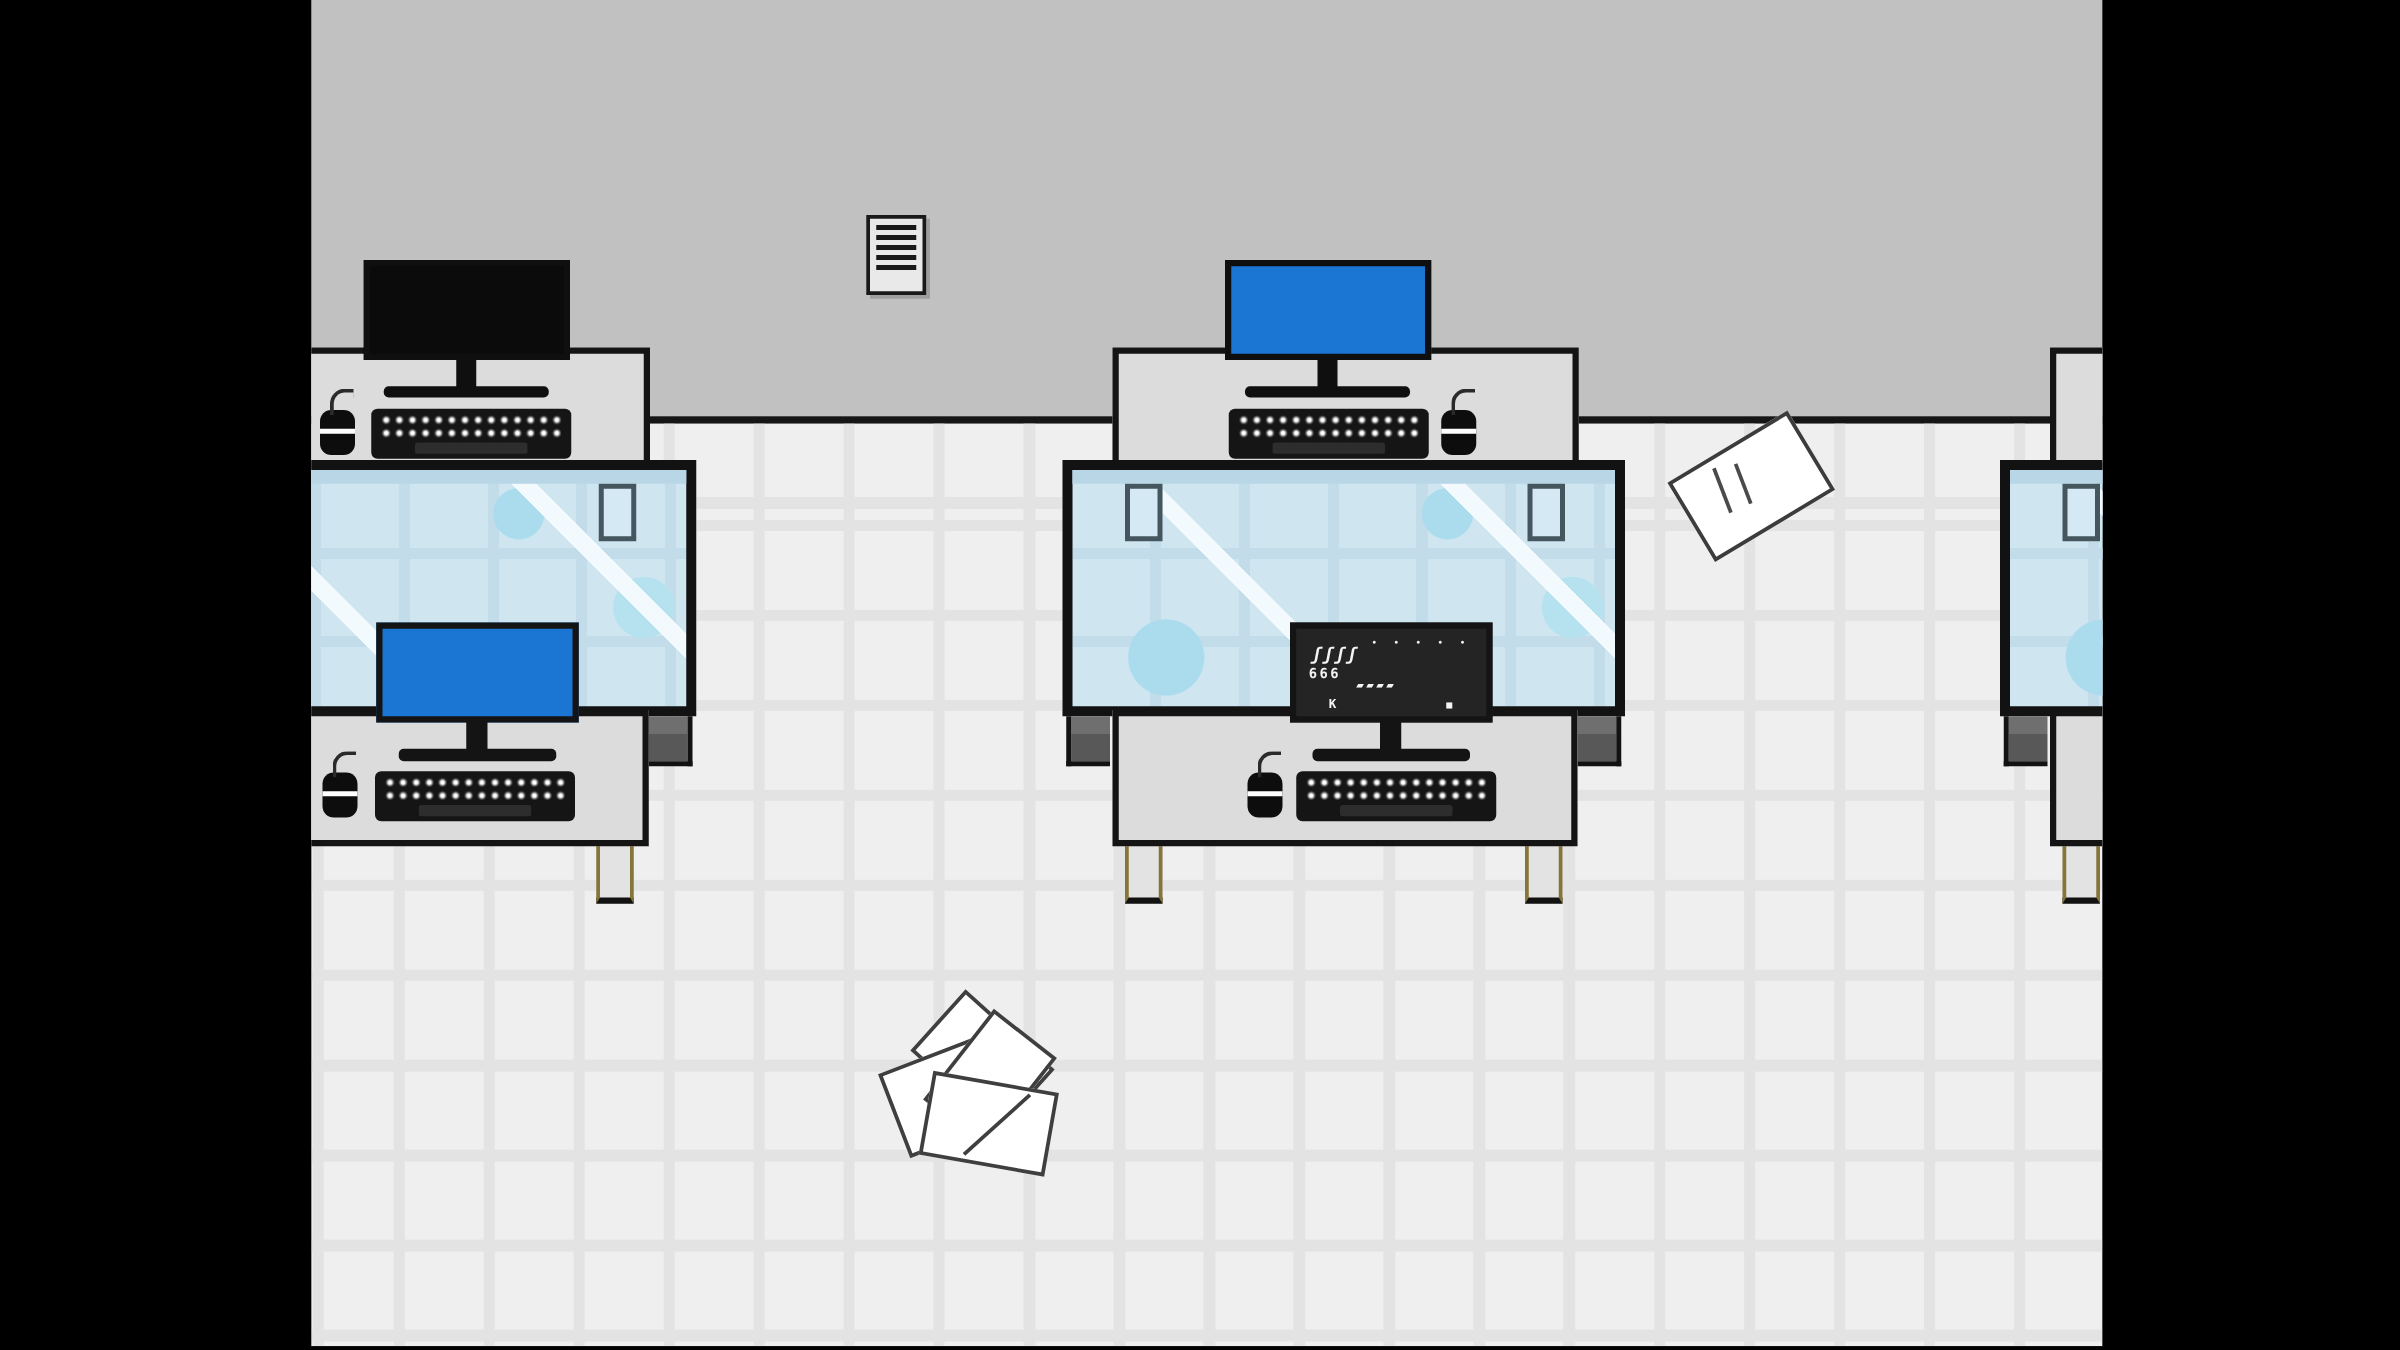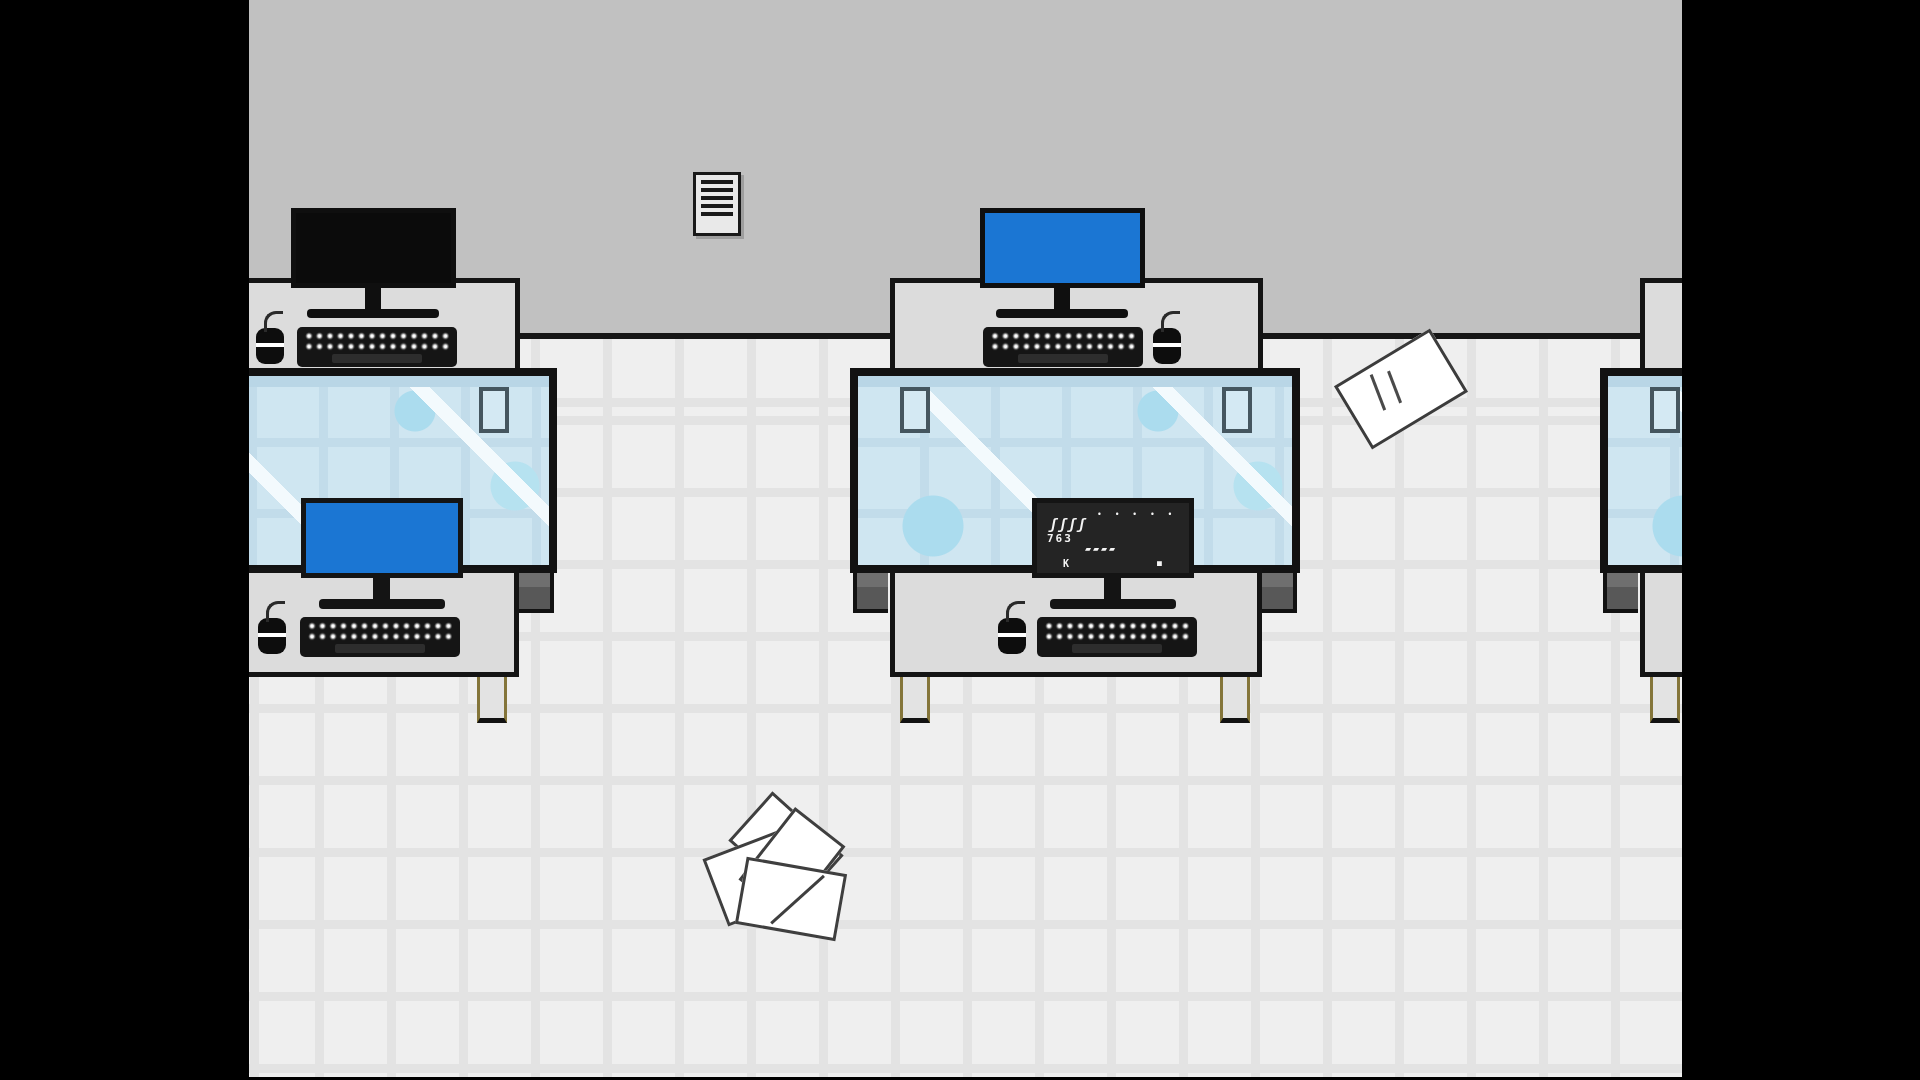--- a/index.html
+++ b/index.html
@@ -175,21 +175,21 @@
       <div class="mouse top"></div>
       <div class="feet l"></div>
       <div class="feet r"></div>
       <div class="leg l"></div>
       <div class="leg r"></div>
       <div class="desk bottom"></div>
       <div class="rig bot-rig">
         <div class="screen term">
           <span class="tg dots">• • • • •</span>
           <span class="tg slashes">ʃʃʃʃ</span>
-          <span class="tg digits">763</span>
+          <span class="tg digits">666</span>
           <span class="tg bars">▰▰▰▰</span>
           <span class="tg kl">K</span>
           <span class="tg kr">■</span>
         </div>
         <div class="stand"></div>
         <div class="base"></div>
       </div>
       <div class="kb bot"></div>
       <div class="mouse bot"></div>
     </div>

